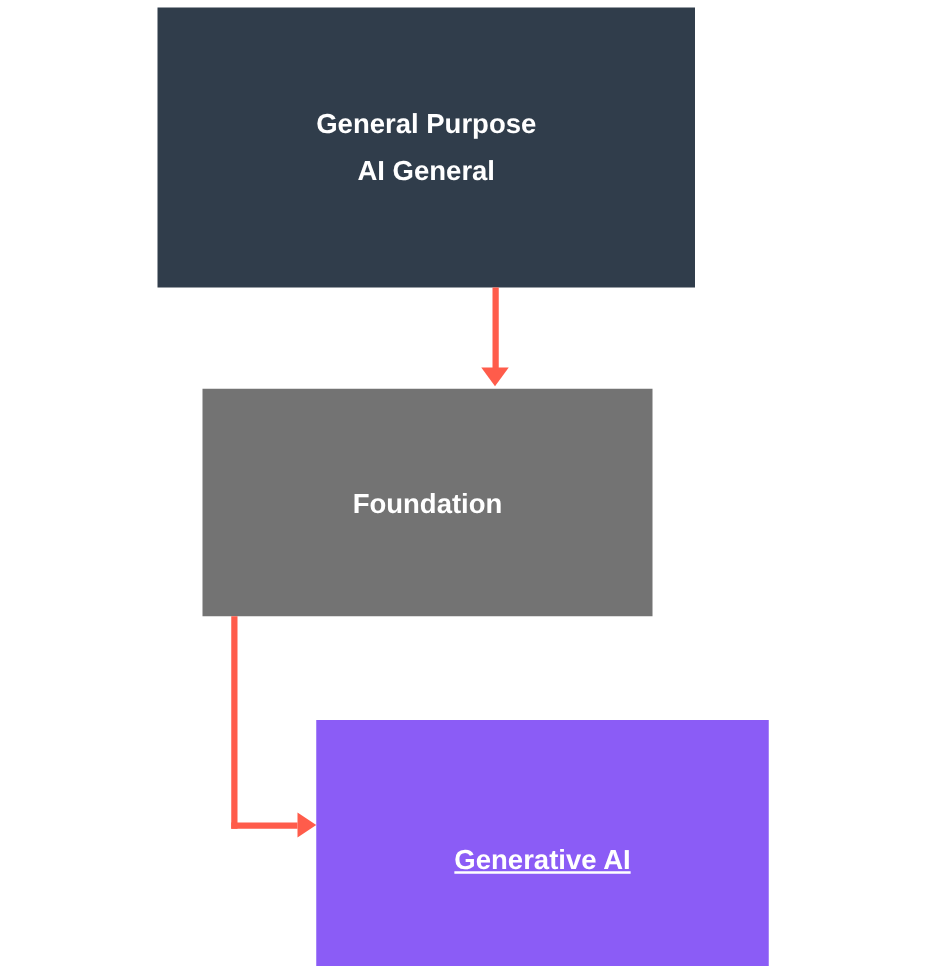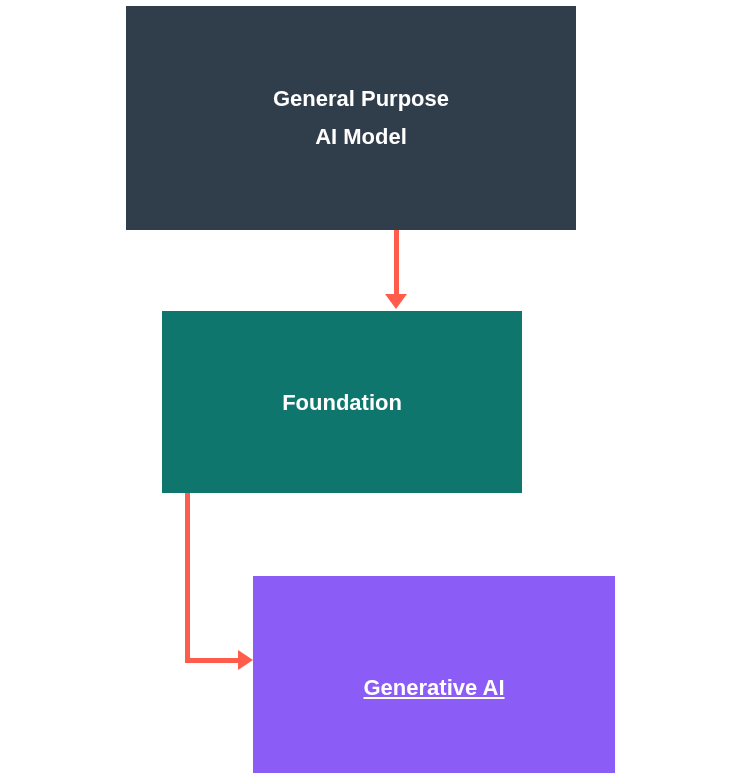--- a/index.html
+++ b/index.html
@@ -41,31 +41,31 @@
     border-top: 10px solid transparent;
     border-bottom: 10px solid transparent;
     border-left: 15px solid #FF5C4B;
   }
 </style>
 </head>
 <body>
 
 <div class="diagram">
 
-  <div class="node node--dark" style="left: 126px; top: 6px; width: 430px; height: 224px; background-color: rgb(48, 61, 75); padding-left: 20px;">
+  <div class="node node--dark" style="left: 126px; top: 6px; width: 430px; height: 224px; background-color: rgb(48, 61, 75);">
     <div class="node-label">
       <div>General Purpose</div>
-      <div>AI Model</div>
+      <div>AI General</div>
     </div>
   </div>
 
   <div class="edge-seg" style="left: 394px; top: 230px; width: 5px; height: 66px; background-color: rgb(255, 92, 75);"></div>
   <div class="arrowhead-down" style="left: 385px; top: 294px; border-top-color: rgb(255, 92, 75);"></div>
 
-  <div class="node node--red" style="left: 162px; top: 311px; width: 360px; height: 182px; background-color: #0f766e;">
+  <div class="node node--red" style="left: 162px; top: 311px; width: 360px; height: 182px; background-color: #737373;">
     <div class="node-label">
       <div>Foundation</div>
     </div>
   </div>
 
   <div class="edge-seg" style="left: 185px; top: 493px; width: 5px; height: 170px; background-color: rgb(255, 92, 75);"></div>
   <div class="edge-seg" style="left: 185px; top: 658px; width: 53px; height: 5px; background-color: rgb(255, 92, 75);"></div>
   <div class="arrowhead-right" style="left: 238px; top: 650px; border-left-color: rgb(255, 92, 75);"></div>
 
   <div class="node node--teal" style="left: 253px; top: 576px; width: 362px; height: 224px; background-color: #8b5cf6; text-decoration: underline;">

